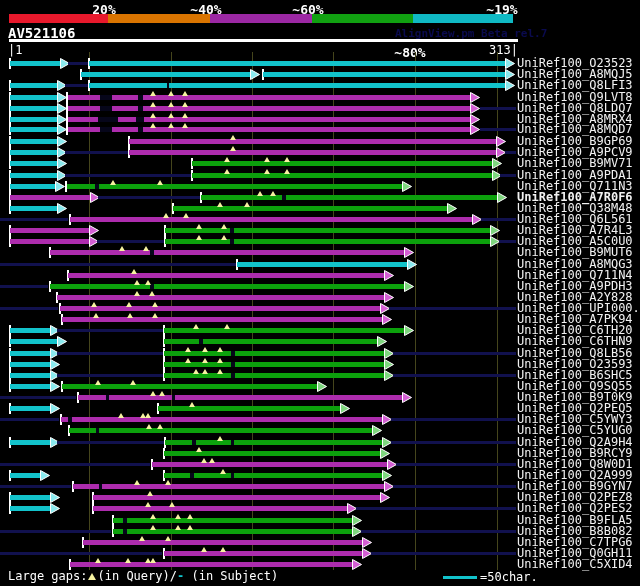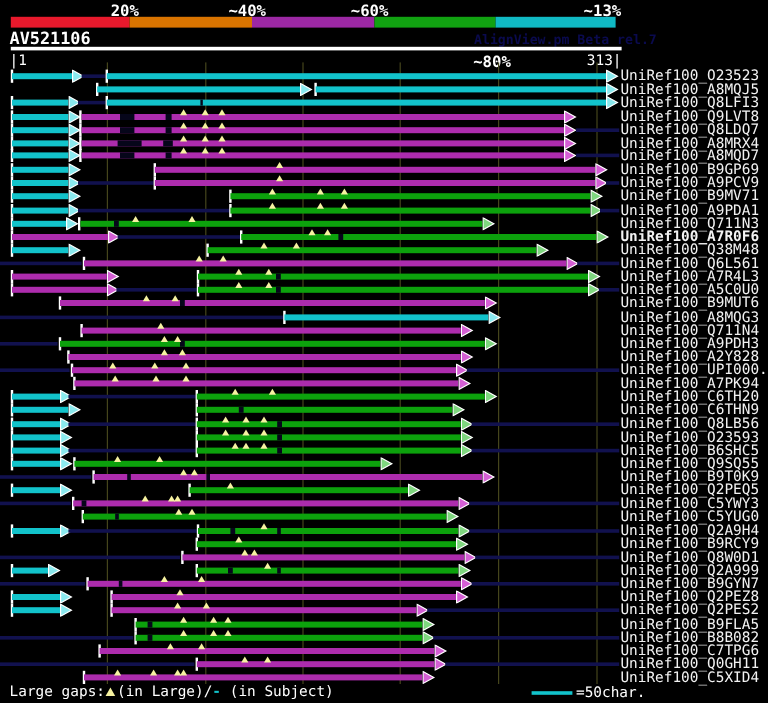--- a/index.html
+++ b/index.html
@@ -32,21 +32,21 @@
 </head>
 <body>
 
 <div id="screen">
 
   <div id="scale-bar">
     <span class="scale-label" style="left: 104px;">20%</span>
     <span class="scale-label" style="left: 206px;">~40%</span>
     <span class="scale-label" style="left: 308px;">~60%</span>
     <span class="scale-label" style="left: 410px; margin-top: 43px;">~80%</span>
-    <span class="scale-label" style="left: 502px;">~13%</span>
+    <span class="scale-label" style="left: 502px;">~19%</span>
   <div class="scale-seg" style="left: 9px; width: 99px; background: rgb(232, 25, 44);"></div>
       <div class="scale-seg" style="left: 108px; width: 102px; background: rgb(217, 116, 0);"></div>
       <div class="scale-seg" style="left: 210px; width: 102px; background: rgb(156, 40, 164);"></div>
       <div class="scale-seg" style="left: 312px; width: 101px; background: rgb(17, 161, 17);"></div>
       <div class="scale-seg" style="left: 413px; width: 100px; background: rgb(16, 185, 196);"></div>
     </div>
 
   <div id="query-id">AV521106</div>
   <div id="watermark">AlignView.pm Beta rel.7</div>
 
@@ -716,18 +716,18 @@
         </svg>
         <div class="tri" style="left: 95px;"></div>
         <div class="tri" style="left: 125px;"></div>
         <div class="tri" style="left: 145px;"></div>
         <div class="tri" style="left: 150px;"></div>
         <div class="rowlabel">UniRef100_C5XID4</div>
       </div>
     </div>
 
   <div id="legend">
-    <span>Large gaps:</span><span class="ltri"></span><span>(in Large)/</span><span class="cyan-dash">-</span><span> (in Subject)</span>
+    <span>Large gaps:</span><span class="ltri"></span><span>(in Query)/</span><span class="cyan-dash">-</span><span> (in Subject)</span>
   </div>
   <div id="size-legend-line"></div>
   <div id="size-legend-text">=50char.</div>
 
 </div>
 
 </body></html>

